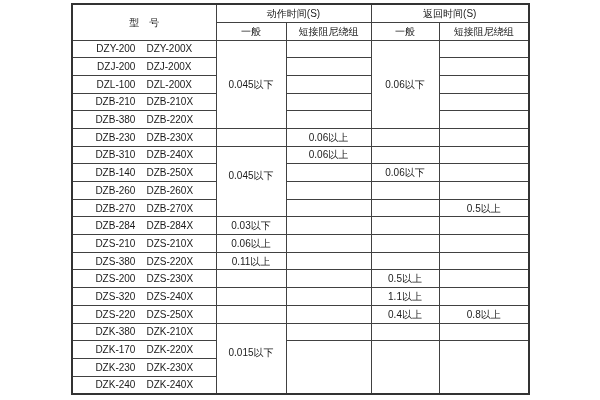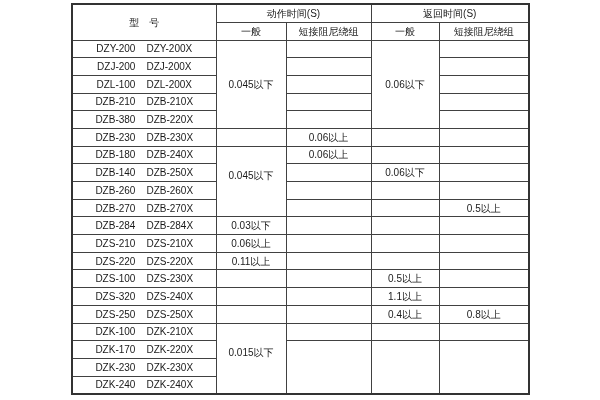--- a/index.html
+++ b/index.html
@@ -144,21 +144,21 @@
           </td>
         <td></td>
         <td>0.06以上</td>
         <td></td>
         <td></td>
       </tr>
 
       <tr class="d">
         <td>
             <div class="mc">
-              <span>DZB-180</span>
+              <span>DZB-310</span>
               <span>DZB-240X</span>
             </div>
           </td>
         <td rowspan="4" class="vnudge">0.045以下</td>
         <td>0.06以上</td>
         <td></td>
         <td></td>
       </tr>
 
       <tr class="d">
@@ -219,34 +219,34 @@
           </td>
         <td>0.06以上</td>
         <td></td>
         <td></td>
         <td></td>
       </tr>
 
       <tr class="d">
         <td>
             <div class="mc">
-              <span>DZS-220</span>
+              <span>DZS-380</span>
               <span>DZS-220X</span>
             </div>
           </td>
         <td>0.11以上</td>
         <td></td>
         <td></td>
         <td></td>
       </tr>
 
       <tr class="d">
         <td>
             <div class="mc">
-              <span>DZS-100</span>
+              <span>DZS-200</span>
               <span>DZS-230X</span>
             </div>
           </td>
         <td></td>
         <td></td>
         <td>0.5以上</td>
         <td></td>
       </tr>
 
       <tr class="d">
@@ -258,34 +258,34 @@
           </td>
         <td></td>
         <td></td>
         <td>1.1以上</td>
         <td></td>
       </tr>
 
       <tr class="d">
         <td>
             <div class="mc">
-              <span>DZS-250</span>
+              <span>DZS-220</span>
               <span>DZS-250X</span>
             </div>
           </td>
         <td></td>
         <td></td>
         <td>0.4以上</td>
         <td>0.8以上</td>
       </tr>
 
       <tr class="d">
         <td>
             <div class="mc">
-              <span>DZK-100</span>
+              <span>DZK-380</span>
               <span>DZK-210X</span>
             </div>
           </td>
         <td rowspan="4" class="vnudge">0.015以下</td>
         <td></td>
         <td></td>
         <td></td>
       </tr>
 
       <tr class="d">

